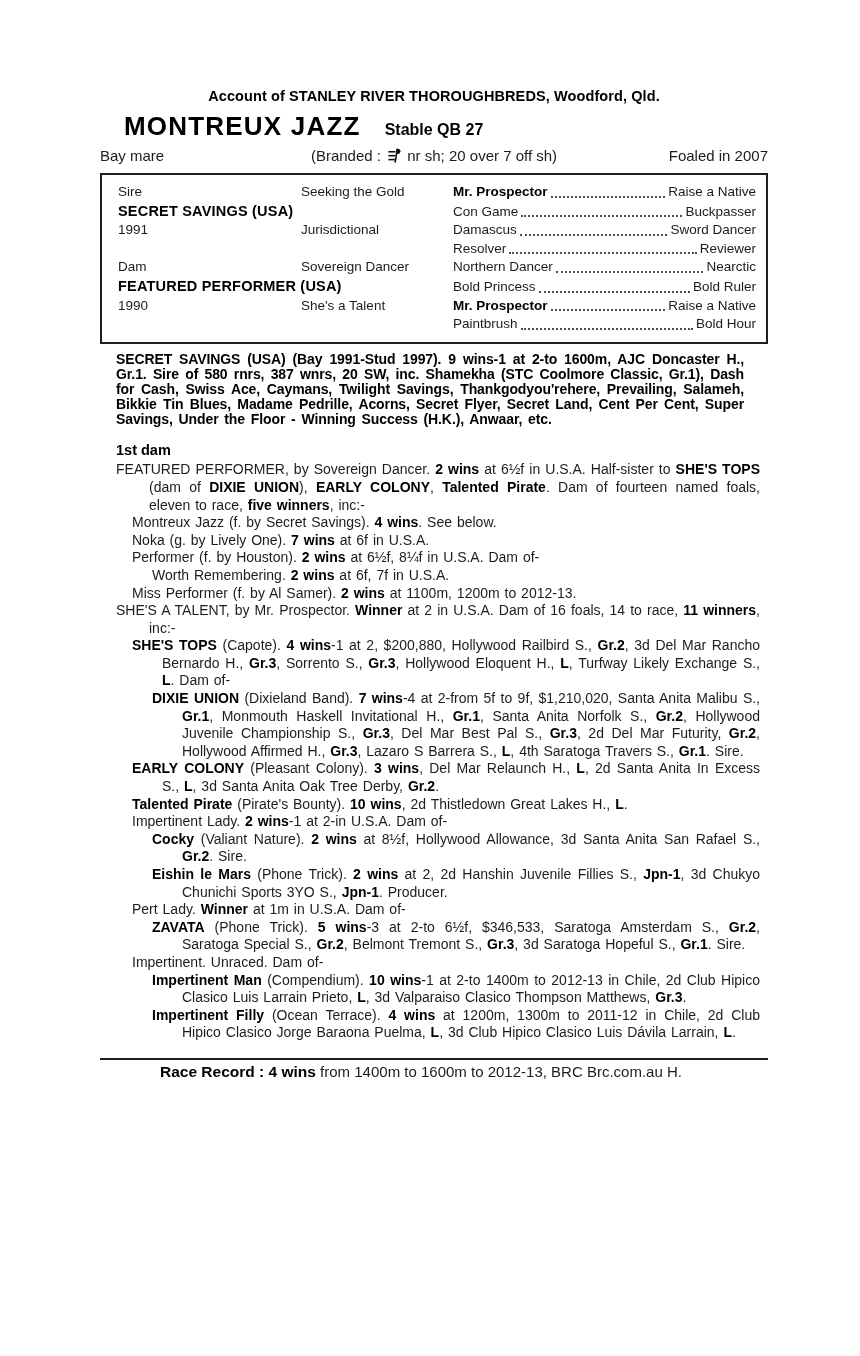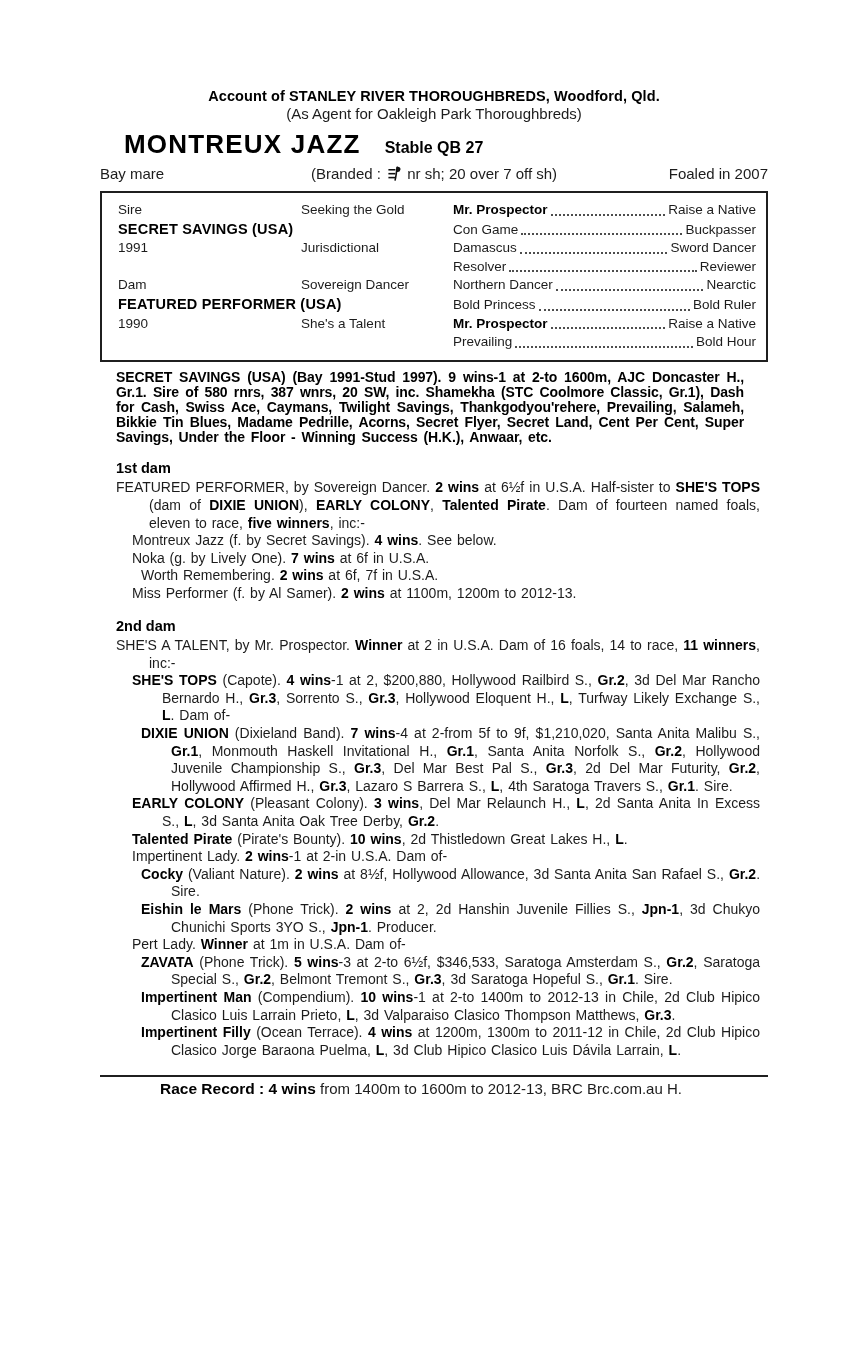--- a/index.html
+++ b/index.html
@@ -36,33 +36,32 @@
 
   .sire-para{font-weight:bold; color:var(--ink-bold); font-size:14px; line-height:15px;
     text-align:justify; margin:8px 24px 0 16px; word-spacing:2px; letter-spacing:-0.1px;}
 
   .sections{margin:0 8px 0 16px; font-size:14px; line-height:17.6px;}
   .sec-h{font-weight:bold; color:var(--ink-bold); font-size:14.5px; margin:15px 0 2px 0;}
   .para{text-align:justify; word-spacing:1px;}
   .para b{color:var(--ink-bold);}
   .ind-0{padding-left:33px; text-indent:-33px;}
   .ind-1{margin-left:16px; padding-left:30px; text-indent:-30px;}
-  .ind-2{margin-left:25px; padding-left:30px; text-indent:-30px;}
+  .ind-2{margin-left:36px; padding-left:30px; text-indent:-30px;}
 
   .race-record{border-top:2px solid var(--rule); margin-top:16px; padding:3px 8px 0 16px; font-size:15px;}
   .rr-bold{font-weight:bold; color:var(--ink-bold); font-size:15.5px;margin-left:44px;}
 </style>
 </head>
 <body>
 
 <div class="page">
   <div class="content">
 
     <div class="account">Account of STANLEY RIVER THOROUGHBREDS, Woodford, Qld.</div>
-    <div class="agent">(As Agent for Oakleigh Park Thoroughbreds)</div>
 
     <div class="lot-row">
       <div class="horse-name">MONTREUX JAZZ</div>
       <div class="stable">Stable QB 27</div>
     </div>
 
     <div class="info-row">
       <div>Bay mare</div>
       <div class="brand-line">
         <span>(Branded : </span><svg class="brand-icon" width="14" height="17" viewBox="0 0 15 18" aria-hidden="true">
@@ -140,48 +139,49 @@
             <div class="ped-g3">
               <span class="g3b">Mr. Prospector</span>
               <span class="leader"></span>
               <span>Raise a Native</span>
             </div>
           </div>
           <div class="ped-row">
             <div class="ped-c1"></div>
             <div class="ped-c2"></div>
             <div class="ped-g3">
-              <span>Prevailing</span>
+              <span>Paintbrush</span>
               <span class="leader"></span>
               <span>Bold Hour</span>
             </div>
           </div>
         </div>
     </div>
 
     <div class="sire-para">SECRET SAVINGS (USA) (Bay 1991-Stud 1997). 9 wins-1 at 2-to 1600m, AJC Doncaster H., Gr.1. Sire of 580 rnrs, 387 wnrs, 20 SW, inc. Shamekha (STC Coolmore Classic, Gr.1), Dash for Cash, Swiss Ace, Caymans, Twilight Savings, Thankgodyou'rehere, Prevailing, Salameh, Bikkie Tin Blues, Madame Pedrille, Acorns, Secret Flyer, Secret Land, Cent Per Cent, Super Savings, Under the Floor - Winning Success (H.K.), Anwaar, etc.</div>
 
     <div class="sections">
         <div class="sec-h">1st dam</div>
         <div class="para ind-0"><span>FEATURED PERFORMER, by Sovereign Dancer. </span><b>2 wins</b><span> at 6½f in U.S.A. Half-sister to </span><b>SHE'S TOPS</b><span> (dam of </span><b>DIXIE UNION</b><span>), </span><b>EARLY COLONY</b><span>, </span><b>Talented Pirate</b><span>. Dam of fourteen named foals, eleven to race, </span><b>five winners</b><span>, inc:-</span></div>
         <div class="para ind-1"><span>Montreux Jazz (f. by Secret Savings). </span><b>4 wins</b><span>. See below.</span></div>
         <div class="para ind-1"><span>Noka (g. by Lively One). </span><b>7 wins</b><span> at 6f in U.S.A.</span></div>
+        <div class="para ind-1"><span>Performer (f. by Houston). </span><b>2 wins</b><span> at 6½f, 8¼f in U.S.A. Dam of-</span></div>
         <div class="para ind-2"><span>Worth Remembering. </span><b>2 wins</b><span> at 6f, 7f in U.S.A.</span></div>
         <div class="para ind-1"><span>Miss Performer (f. by Al Samer). </span><b>2 wins</b><span> at 1100m, 1200m to 2012-13.</span></div>
-        <div class="sec-h">2nd dam</div>
         <div class="para ind-0"><span>SHE'S A TALENT, by Mr. Prospector. </span><b>Winner</b><span> at 2 in U.S.A. Dam of 16 foals, 14 to race, </span><b>11 winners</b><span>, inc:-</span></div>
         <div class="para ind-1"><b>SHE'S TOPS</b><span> (Capote). </span><b>4 wins</b><span>-1 at 2, $200,880, Hollywood Railbird S., </span><b>Gr.2</b><span>, 3d Del Mar Rancho Bernardo H., </span><b>Gr.3</b><span>, Sorrento S., </span><b>Gr.3</b><span>, Hollywood Eloquent H., </span><b>L</b><span>, Turfway Likely Exchange S., </span><b>L</b><span>. Dam of-</span></div>
         <div class="para ind-2"><b>DIXIE UNION</b><span> (Dixieland Band). </span><b>7 wins</b><span>-4 at 2-from 5f to 9f, $1,210,020, Santa Anita Malibu S., </span><b>Gr.1</b><span>, Monmouth Haskell Invitational H., </span><b>Gr.1</b><span>, Santa Anita Norfolk S., </span><b>Gr.2</b><span>, Hollywood Juvenile Championship S., </span><b>Gr.3</b><span>, Del Mar Best Pal S., </span><b>Gr.3</b><span>, 2d Del Mar Futurity, </span><b>Gr.2</b><span>, Hollywood Affirmed H., </span><b>Gr.3</b><span>, Lazaro S Barrera S., </span><b>L</b><span>, 4th Saratoga Travers S., </span><b>Gr.1</b><span>. Sire.</span></div>
         <div class="para ind-1"><b>EARLY COLONY</b><span> (Pleasant Colony). </span><b>3 wins</b><span>, Del Mar Relaunch H., </span><b>L</b><span>, 2d Santa Anita In Excess S., </span><b>L</b><span>, 3d Santa Anita Oak Tree Derby, </span><b>Gr.2</b><span>.</span></div>
         <div class="para ind-1"><b>Talented Pirate</b><span> (Pirate's Bounty). </span><b>10 wins</b><span>, 2d Thistledown Great Lakes H., </span><b>L</b><span>.</span></div>
         <div class="para ind-1"><span>Impertinent Lady. </span><b>2 wins</b><span>-1 at 2-in U.S.A. Dam of-</span></div>
         <div class="para ind-2"><b>Cocky</b><span> (Valiant Nature). </span><b>2 wins</b><span> at 8½f, Hollywood Allowance, 3d Santa Anita San Rafael S., </span><b>Gr.2</b><span>. Sire.</span></div>
         <div class="para ind-2"><b>Eishin le Mars</b><span> (Phone Trick). </span><b>2 wins</b><span> at 2, 2d Hanshin Juvenile Fillies S., </span><b>Jpn-1</b><span>, 3d Chukyo Chunichi Sports 3YO S., </span><b>Jpn-1</b><span>. Producer.</span></div>
         <div class="para ind-1"><span>Pert Lady. </span><b>Winner</b><span> at 1m in U.S.A. Dam of-</span></div>
         <div class="para ind-2"><b>ZAVATA</b><span> (Phone Trick). </span><b>5 wins</b><span>-3 at 2-to 6½f, $346,533, Saratoga Amsterdam S., </span><b>Gr.2</b><span>, Saratoga Special S., </span><b>Gr.2</b><span>, Belmont Tremont S., </span><b>Gr.3</b><span>, 3d Saratoga Hopeful S., </span><b>Gr.1</b><span>. Sire.</span></div>
+        <div class="para ind-1"><span>Impertinent. Unraced. Dam of-</span></div>
         <div class="para ind-2"><b>Impertinent Man</b><span> (Compendium). </span><b>10 wins</b><span>-1 at 2-to 1400m to 2012-13 in Chile, 2d Club Hipico Clasico Luis Larrain Prieto, </span><b>L</b><span>, 3d Valparaiso Clasico Thompson Matthews, </span><b>Gr.3</b><span>.</span></div>
         <div class="para ind-2"><b>Impertinent Filly</b><span> (Ocean Terrace). </span><b>4 wins</b><span> at 1200m, 1300m to 2011-12 in Chile, 2d Club Hipico Clasico Jorge Baraona Puelma, </span><b>L</b><span>, 3d Club Hipico Clasico Luis Dávila Larrain, </span><b>L</b><span>.</span></div>
       </div>
 
     <div class="race-record">
       <span class="rr-bold">Race Record : 4 wins</span><span> from 1400m to 1600m to 2012-13, BRC Brc.com.au H.</span>
     </div>
 
   </div>
 </div>

